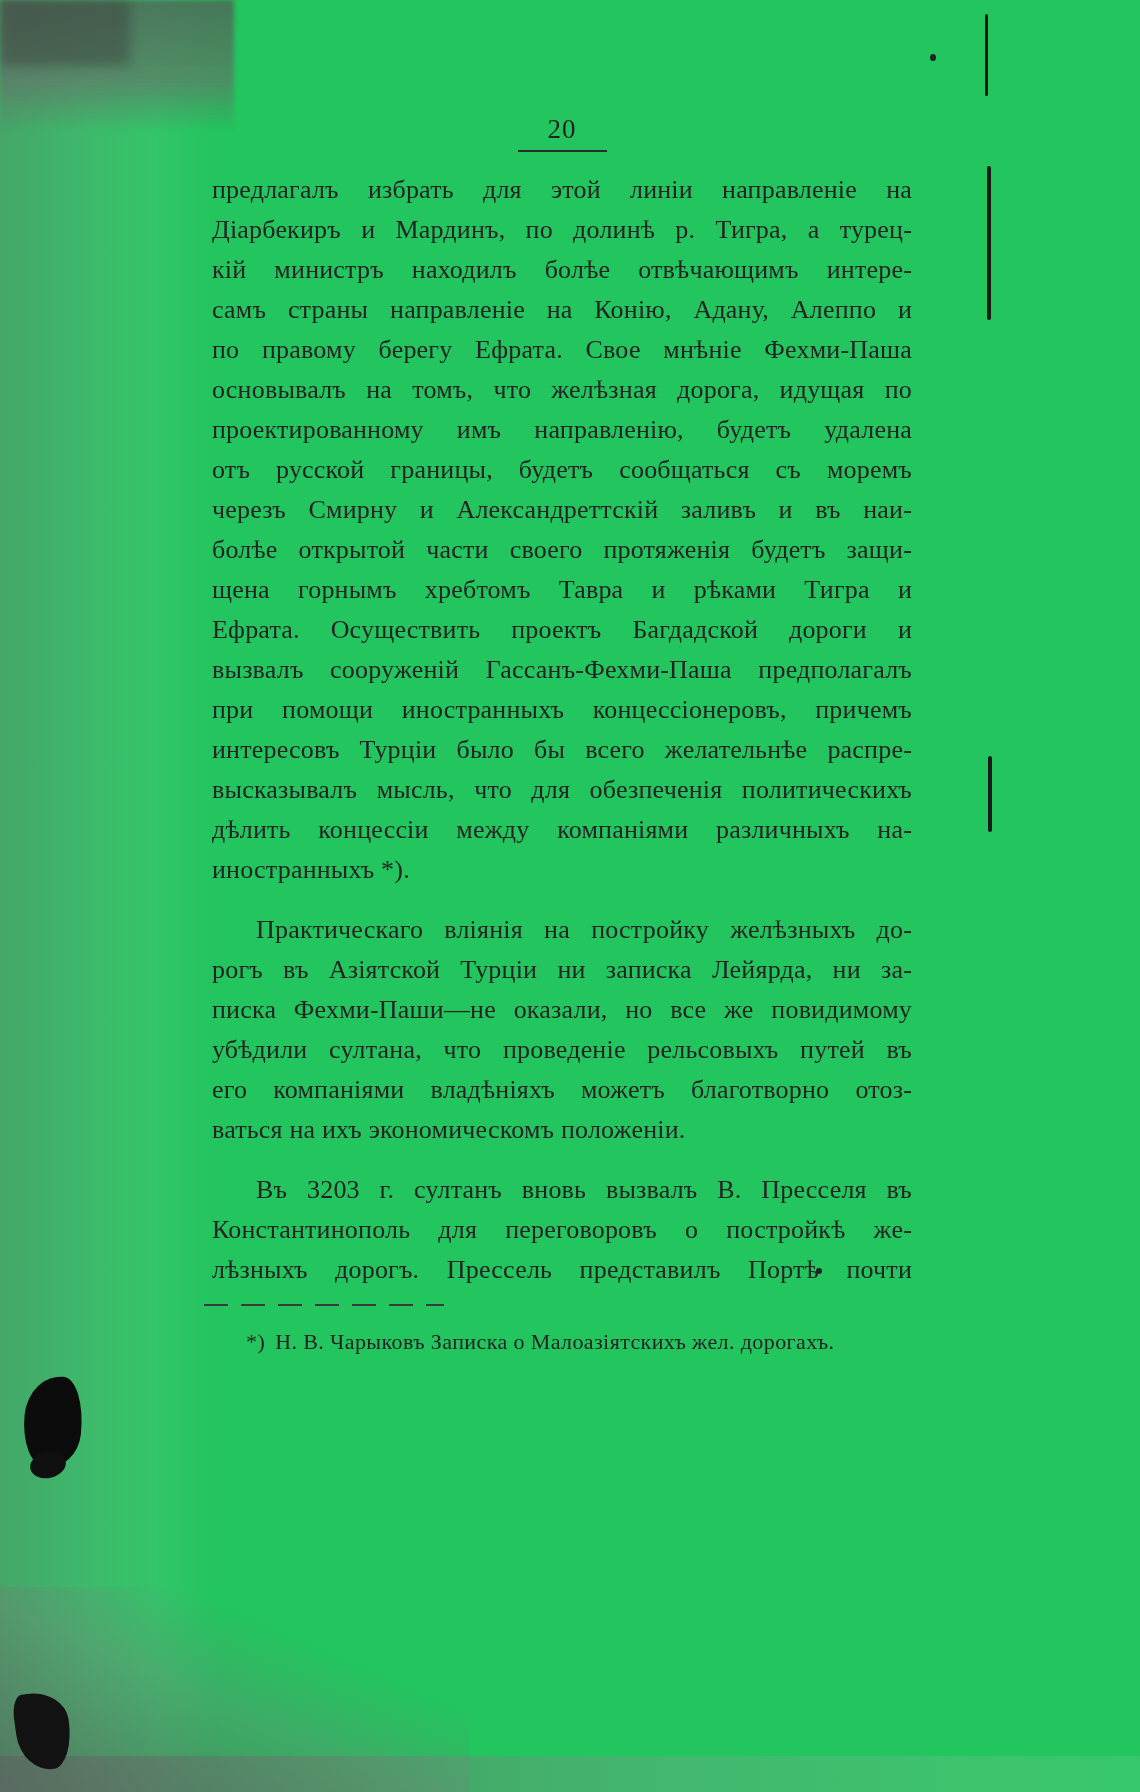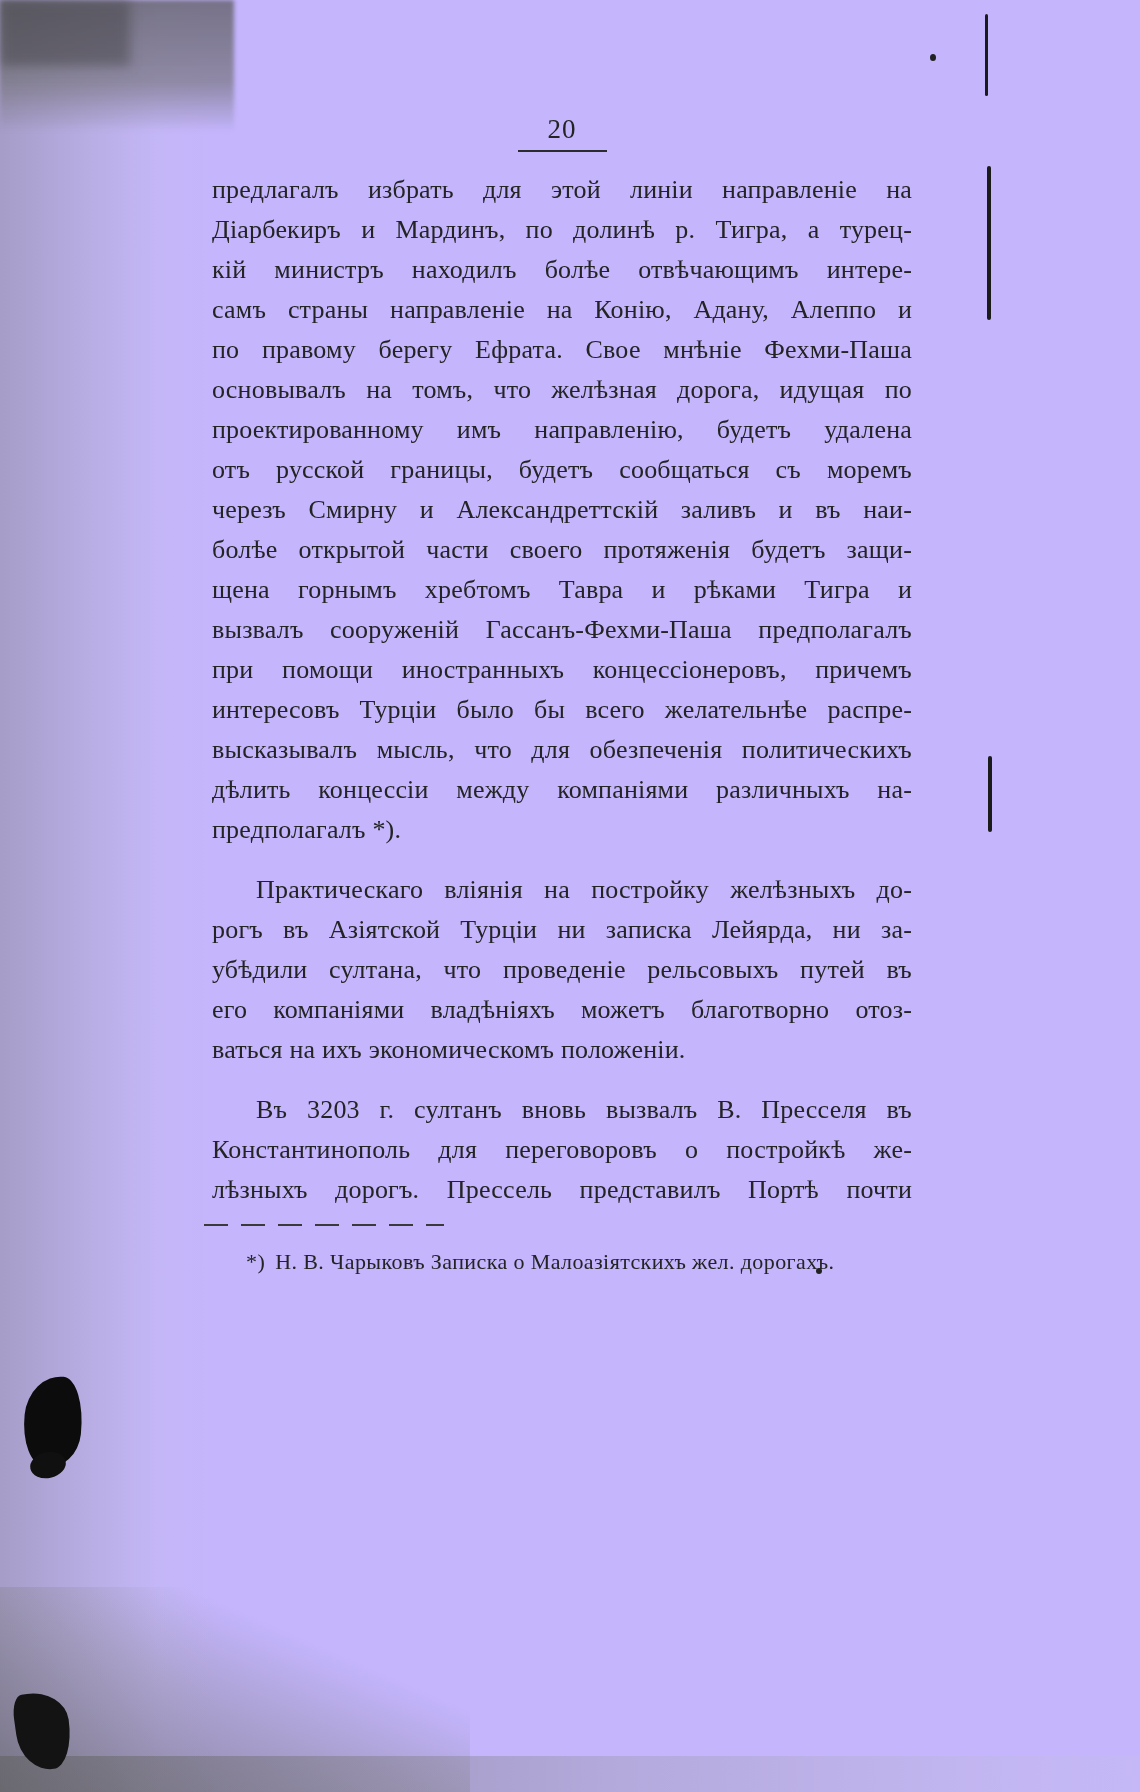--- a/index.html
+++ b/index.html
@@ -3,21 +3,21 @@
 <meta charset="utf-8">
 <style>
   * { margin: 0; padding: 0; box-sizing: border-box; }
   html, body { background: #e9e9e9; }
   body { font-family: "Liberation Serif", "DejaVu Serif", serif; }
 
   .page {
     position: relative;
     width: 1140px;
     height: 1792px;
-    background: #c4b5fd;
+    background: #22c55e;
     overflow: hidden;
   }
 
   
   .shade-left {
     position: absolute; left: 0; top: 0; width: 218px; height: 100%;
     background: linear-gradient(to right,
       rgba(120,120,120,0.40), rgba(150,150,150,0.24) 42%,
       rgba(195,195,195,0.10) 72%, rgba(255,255,255,0));
   }
@@ -128,30 +128,32 @@
           <div class="text-line">Діарбекиръ и Мардинъ, по долинѣ р. Тигра, а турец-</div>
           <div class="text-line">кій министръ находилъ болѣе отвѣчающимъ интере-</div>
           <div class="text-line">самъ страны направленіе на Конію, Адану, Алеппо и</div>
           <div class="text-line">по правому берегу Ефрата. Свое мнѣніе Фехми-Паша</div>
           <div class="text-line">основывалъ на томъ, что желѣзная дорога, идущая по</div>
           <div class="text-line">проектированному имъ направленію, будетъ удалена</div>
           <div class="text-line">отъ русской границы, будетъ сообщаться съ моремъ</div>
           <div class="text-line">черезъ Смирну и Александреттскій заливъ и въ наи-</div>
           <div class="text-line">болѣе открытой части своего протяженія будетъ защи-</div>
           <div class="text-line">щена горнымъ хребтомъ Тавра и рѣками Тигра и</div>
+          <div class="text-line">Ефрата. Осуществить проектъ Багдадской дороги и</div>
           <div class="text-line">вызвалъ сооруженій Гассанъ-Фехми-Паша предполагалъ</div>
           <div class="text-line">при помощи иностранныхъ концессіонеровъ, причемъ</div>
           <div class="text-line">интересовъ Турціи было бы всего желательнѣе распре-</div>
           <div class="text-line">высказывалъ мысль, что для обезпеченія политическихъ</div>
           <div class="text-line">дѣлить концессіи между компаніями различныхъ на-</div>
-          <div class="text-line para-end">предполагалъ *).</div>
+          <div class="text-line para-end">иностранныхъ *).</div>
         </div>
       <div class="paragraph">
           <div class="text-line indent">Практическаго вліянія на постройку желѣзныхъ до-</div>
           <div class="text-line">рогъ въ Азіятской Турціи ни записка Лейярда, ни за-</div>
+          <div class="text-line">писка Фехми-Паши—не оказали, но все же повидимому</div>
           <div class="text-line">убѣдили султана, что проведеніе рельсовыхъ путей въ</div>
           <div class="text-line">его компаніями владѣніяхъ можетъ благотворно отоз-</div>
           <div class="text-line para-end">ваться на ихъ экономическомъ положеніи.</div>
         </div>
       <div class="paragraph">
           <div class="text-line indent">Въ 3203 г. султанъ вновь вызвалъ В. Пресселя въ</div>
           <div class="text-line">Константинополь для переговоровъ о постройкѣ же-</div>
           <div class="text-line">лѣзныхъ дорогъ. Прессель представилъ Портѣ почти</div>
         </div>
     </div>

